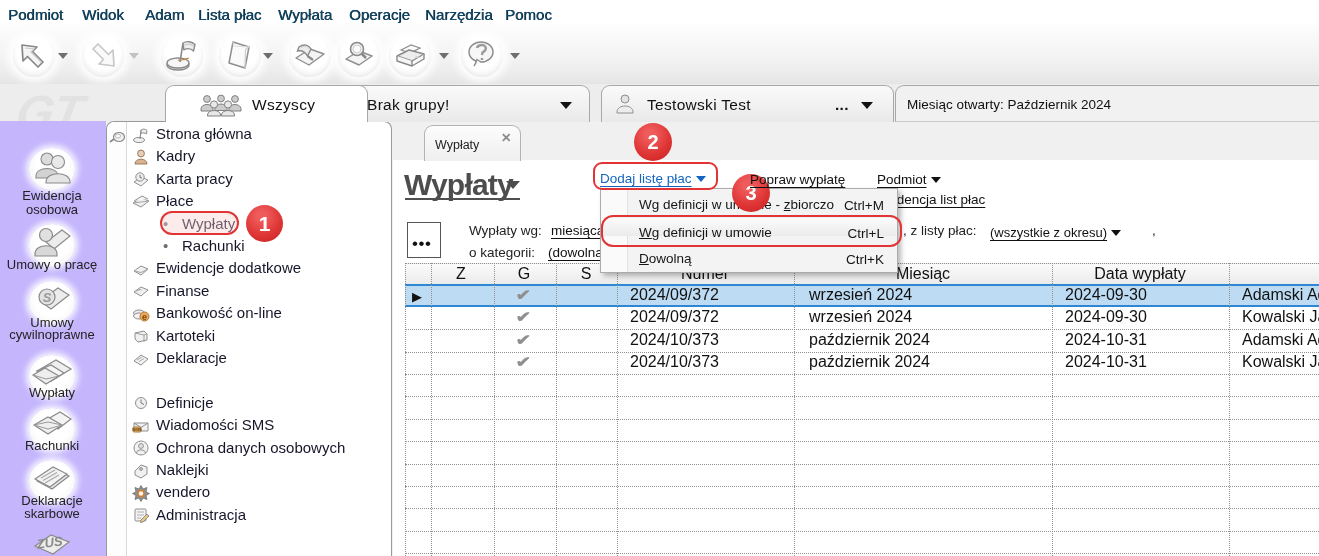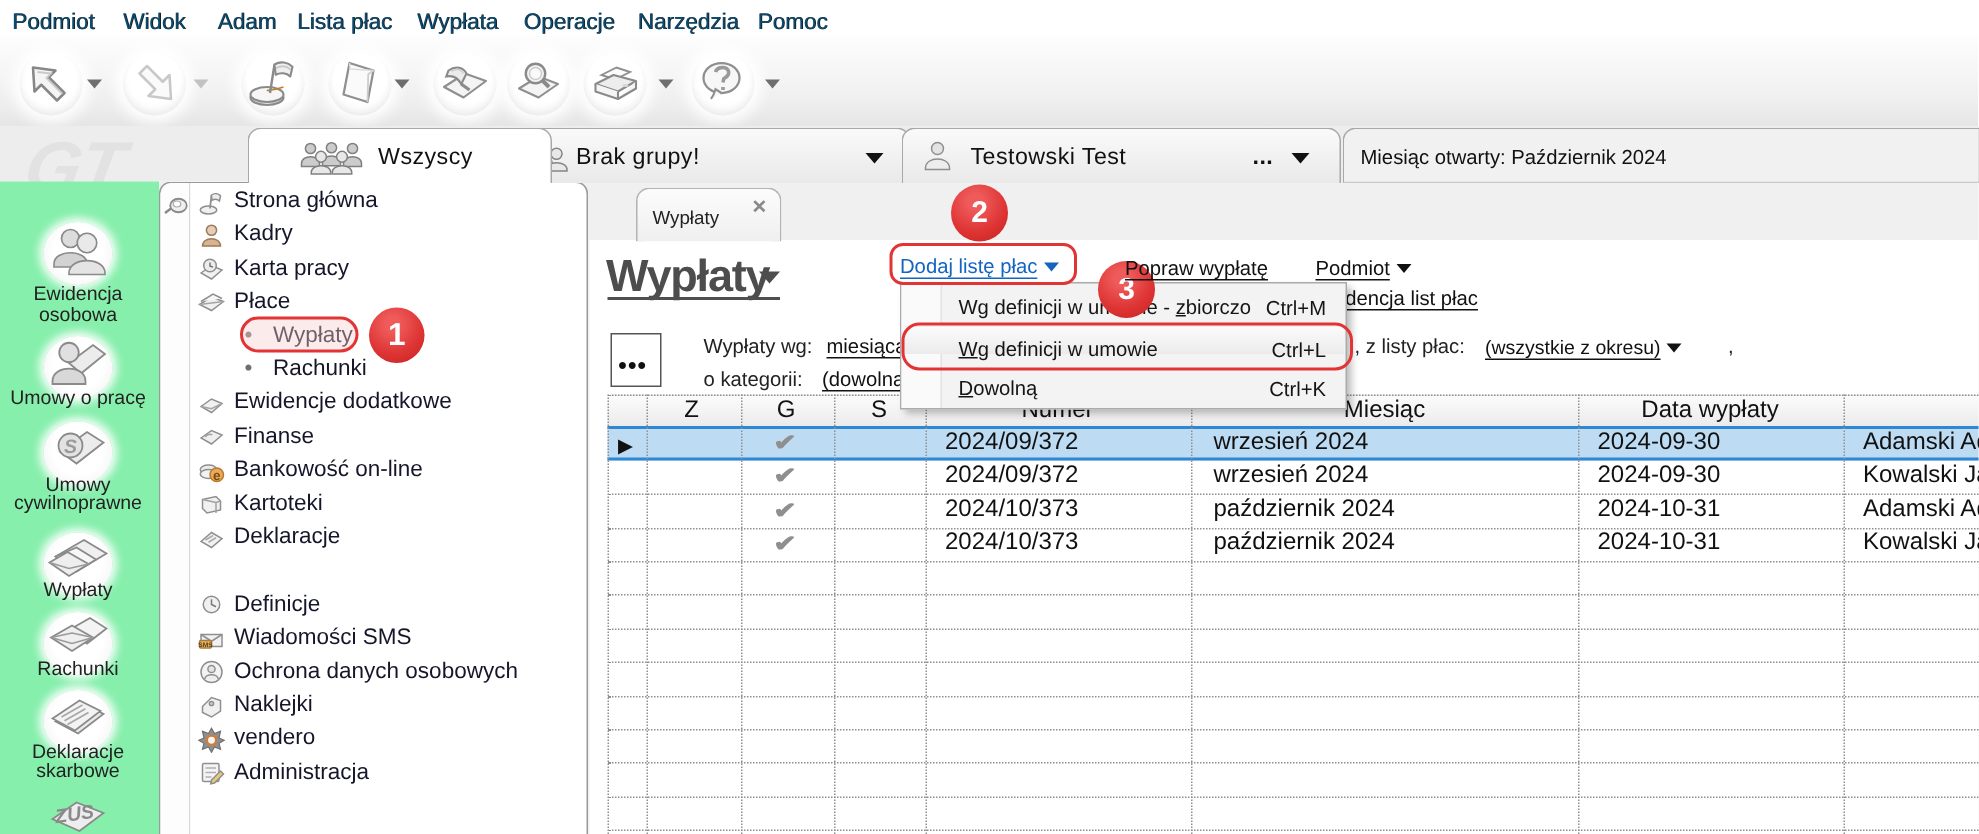--- a/index.html
+++ b/index.html
@@ -164,21 +164,21 @@
       <circle cx="36" cy="5" r="3.4"></circle>
         <path d="M30 15 C30 9 42 9 42 15 L42 17 L30 17 Z"></path>
       <circle cx="15" cy="10.5" r="3.6" fill="#e8e8e8"></circle>
         <path d="M8.5 21 C8.5 15 21.5 15 21.5 21 L21.5 22 L8.5 22 Z" fill="#e8e8e8"></path>
       <circle cx="29" cy="10.5" r="3.6" fill="#e8e8e8"></circle>
         <path d="M22.5 21 C22.5 15 35.5 15 35.5 21 L35.5 22 L22.5 22 Z" fill="#e8e8e8"></path>
     </g>
   </svg>
   <div class="tlab" style="left:86px;">Wszyscy</div>
 </div>
-<div class="mtab" style="left:336px; width:271px; z-index:2;">
+<div class="mtab" style="left:319px; width:271px; z-index:2;">
   <svg width="28" height="23" viewBox="0 0 28 23" style="position:absolute;left:15px;top:7px;">
     <g stroke="#858585" stroke-width="1" fill="#d9d9d9">
       <circle cx="9" cy="5" r="3.7"></circle>
         <path d="M2 15.5 C2 9 16 9 16 15.5 L16 17.5 L2 17.5 Z"></path>
       <circle cx="19" cy="9.5" r="3.7" fill="#e8e8e8"></circle>
         <path d="M12 20 C12 14 26 14 26 20 L26 21 L12 21 Z" fill="#e8e8e8"></path>
     </g>
   </svg>
   <div class="tlab" style="left:47px;">Brak grupy!</div>
   <div class="tdd" style="left:240px;"></div>
@@ -193,21 +193,21 @@
   <div class="tdd" style="left:259px;"></div>
 </div>
 <div class="mtab" style="left:895px; width:425px; background:#f1f1f1; border-radius:9px 0 0 0; z-index:1; border-bottom:1px solid #c9c9c9; height:37px;">
   <div style="position:absolute; left:11px; top:11px; font-size:13.5px; color:#111; white-space:nowrap;">Miesiąc otwarty:  Październik 2024</div>
 </div>
 
 <div id="lowerbg" style="position:absolute; left:0; top:121px; width:1319px; height:435px; background:#f0f0f0;"></div>
 
 <div style="position:absolute; left:17px; top:85px; font-size:48px; font-weight:bold; font-style:italic; color:#e2e2e2; z-index:0; letter-spacing:-1px; transform:skewX(-10deg);">GT</div>
 
-<div id="sidebar" style="position:absolute; left:0; top:121px; width:106px; height:435px; background:#86efac;">
+<div id="sidebar" style="position:absolute; left:0; top:121px; width:106px; height:435px; background:#c4b5fd;">
   <div class="sbtn" style="top:27px;"></div>
   <svg width="38" height="34" viewBox="0 0 38 34" style="position:absolute; left:33px; top:29px;">
     <g stroke="#8a8a8a" stroke-width="1.1">
       <circle cx="14" cy="9" r="6" fill="#dcdcdc"></circle>
       <path d="M3 26 C3 16 25 16 25 26 L25 28 L3 28 Z" fill="#d2d2d2"></path>
       <circle cx="25" cy="12" r="6.5" fill="#e9e9e9"></circle>
       <path d="M13 32 C13 21 37 21 37 32 L37 33 L13 33 Z" fill="#e4e4e4"></path>
     </g>
   </svg>
   <div class="slab" style="top:67px;">Ewidencja</div>

